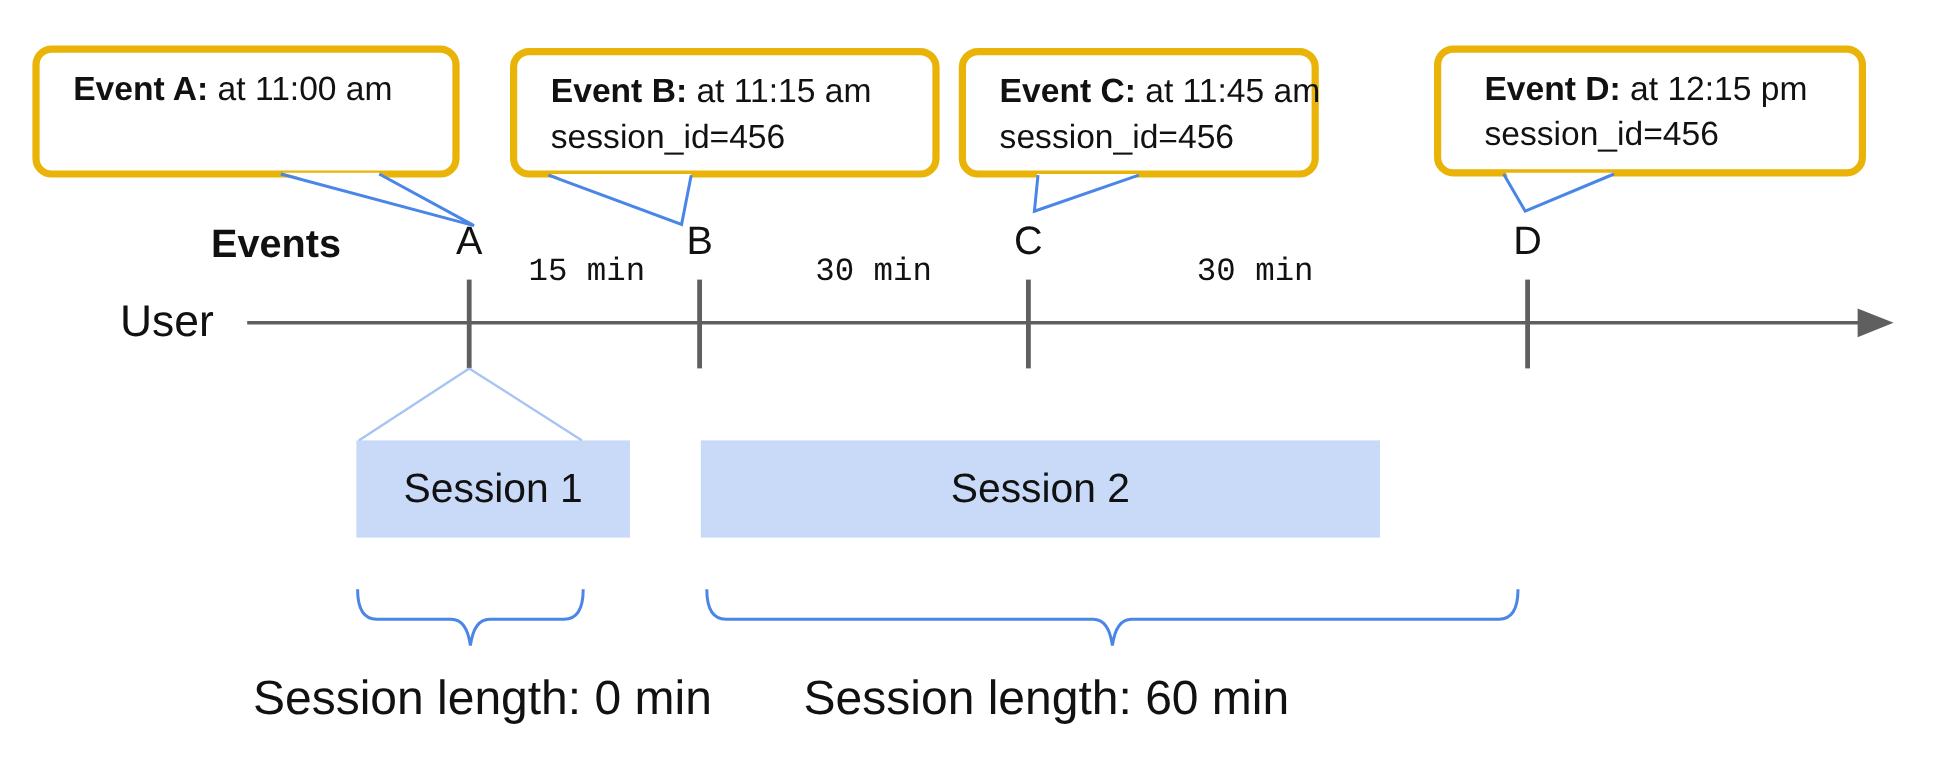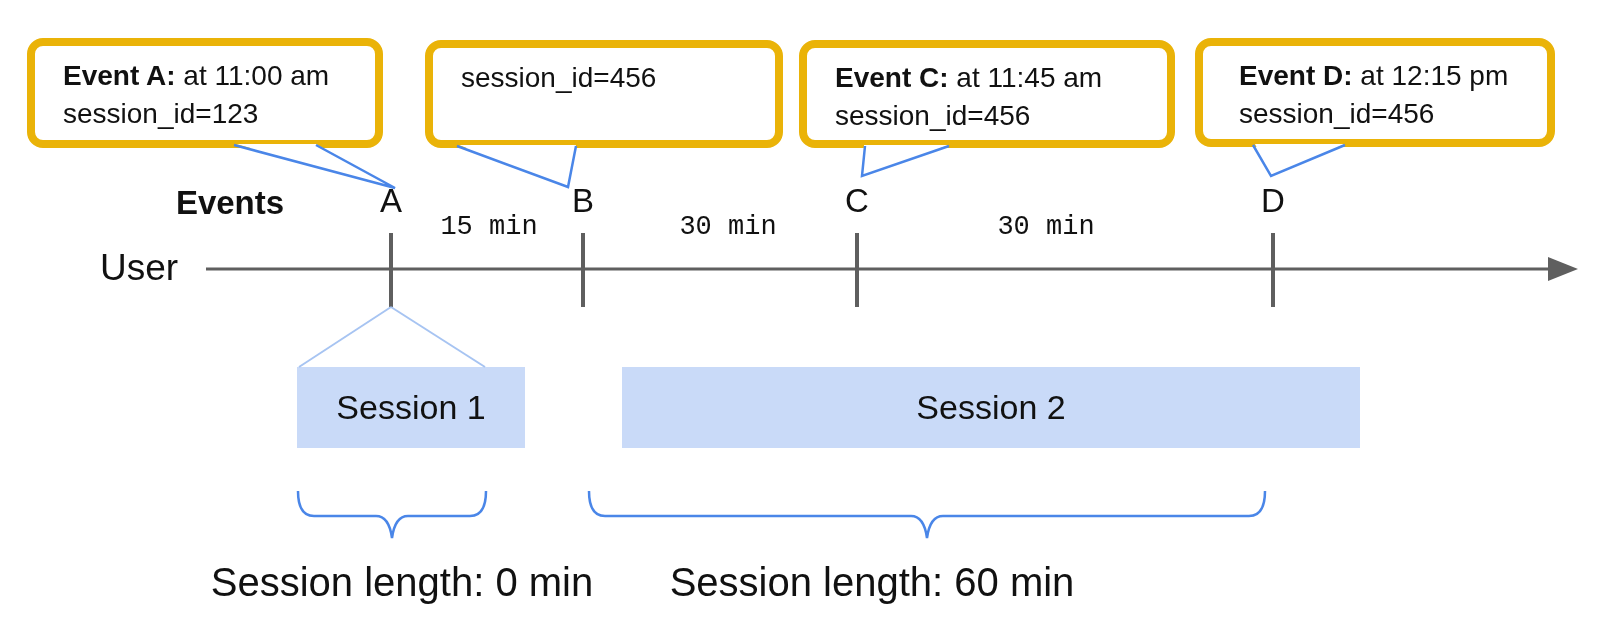--- a/index.html
+++ b/index.html
@@ -7,21 +7,21 @@
     position:relative;
     width:1614px;height:642px;
     background:#ffffff;
     font-family:"Liberation Sans","DejaVu Sans",sans-serif;
     color:#111111;
     overflow:hidden;
   }
   .callout{
     position:absolute;
     background:#ffffff;
-    border:8px solid #eab308;
+    border:6px solid #eab308;
     border-radius:16px;
     box-sizing:border-box;
     padding:11px 8px 0 28px;
     font-size:28px;
     line-height:38px;
     white-space:nowrap;
     z-index:1;
   }
   .callout .t{font-weight:bold;}
   .center-label{
@@ -49,28 +49,28 @@
     pointer-events:none;
   }
 </style>
 </head>
 <body>
 
 <div id="stage">
 
   <div class="callout" style="left:27px;top:38px;width:356px;height:110px;">
     <div><span class="t">Event A:</span><span> at 11:00 am</span></div>
-    <div>session_id=123</div>
   </div>
 
   <div class="callout" style="left:425px;top:40px;width:358px;height:108px;">
+    <div><span class="t">Event B:</span><span> at 11:15 am</span></div>
     <div>session_id=456</div>
   </div>
 
-  <div class="callout" style="left:799px;top:40px;width:376px;height:108px;">
+  <div class="callout" style="left:799px;top:40px;width:300px;height:108px;">
     <div><span class="t">Event C:</span><span> at 11:45 am</span></div>
     <div>session_id=456</div>
   </div>
 
   <div class="callout" style="left:1195px;top:38px;width:360px;height:109px;padding-left:36px;">
     <div><span class="t">Event D:</span><span> at 12:15 pm</span></div>
     <div>session_id=456</div>
   </div>
 
   <div class="center-label events-label" style="left:230px;top:184px;">Events</div>
@@ -82,21 +82,21 @@
 
   <div class="center-label user-label" style="left:139px;top:247px;">User</div>
 
   <div class="center-label interval" style="left:489px;top:212px;">15 min</div>
   <div class="center-label interval" style="left:728px;top:212px;">30 min</div>
   <div class="center-label interval" style="left:1046px;top:212px;">30 min</div>
 
   <div class="session-box" style="left:297px;top:367px;width:228px;">
     <span>Session 1</span>
   </div>
-  <div class="session-box" style="left:584px;top:367px;width:738px;margin-left:38px;">
+  <div class="session-box" style="left:584px;top:367px;width:566px;">
     <span>Session 2</span>
   </div>
 
   <div class="center-label length-label" style="left:402px;top:560px;">Session length: 0 min</div>
   <div class="center-label length-label" style="left:872px;top:560px;">Session length: 60 min</div>
 
   <svg class="overlay" width="1614" height="642" viewBox="0 0 1614 642">
 
     <g>
       <polygon points="236,144 316,144 395,188" fill="#ffffff"></polygon>

